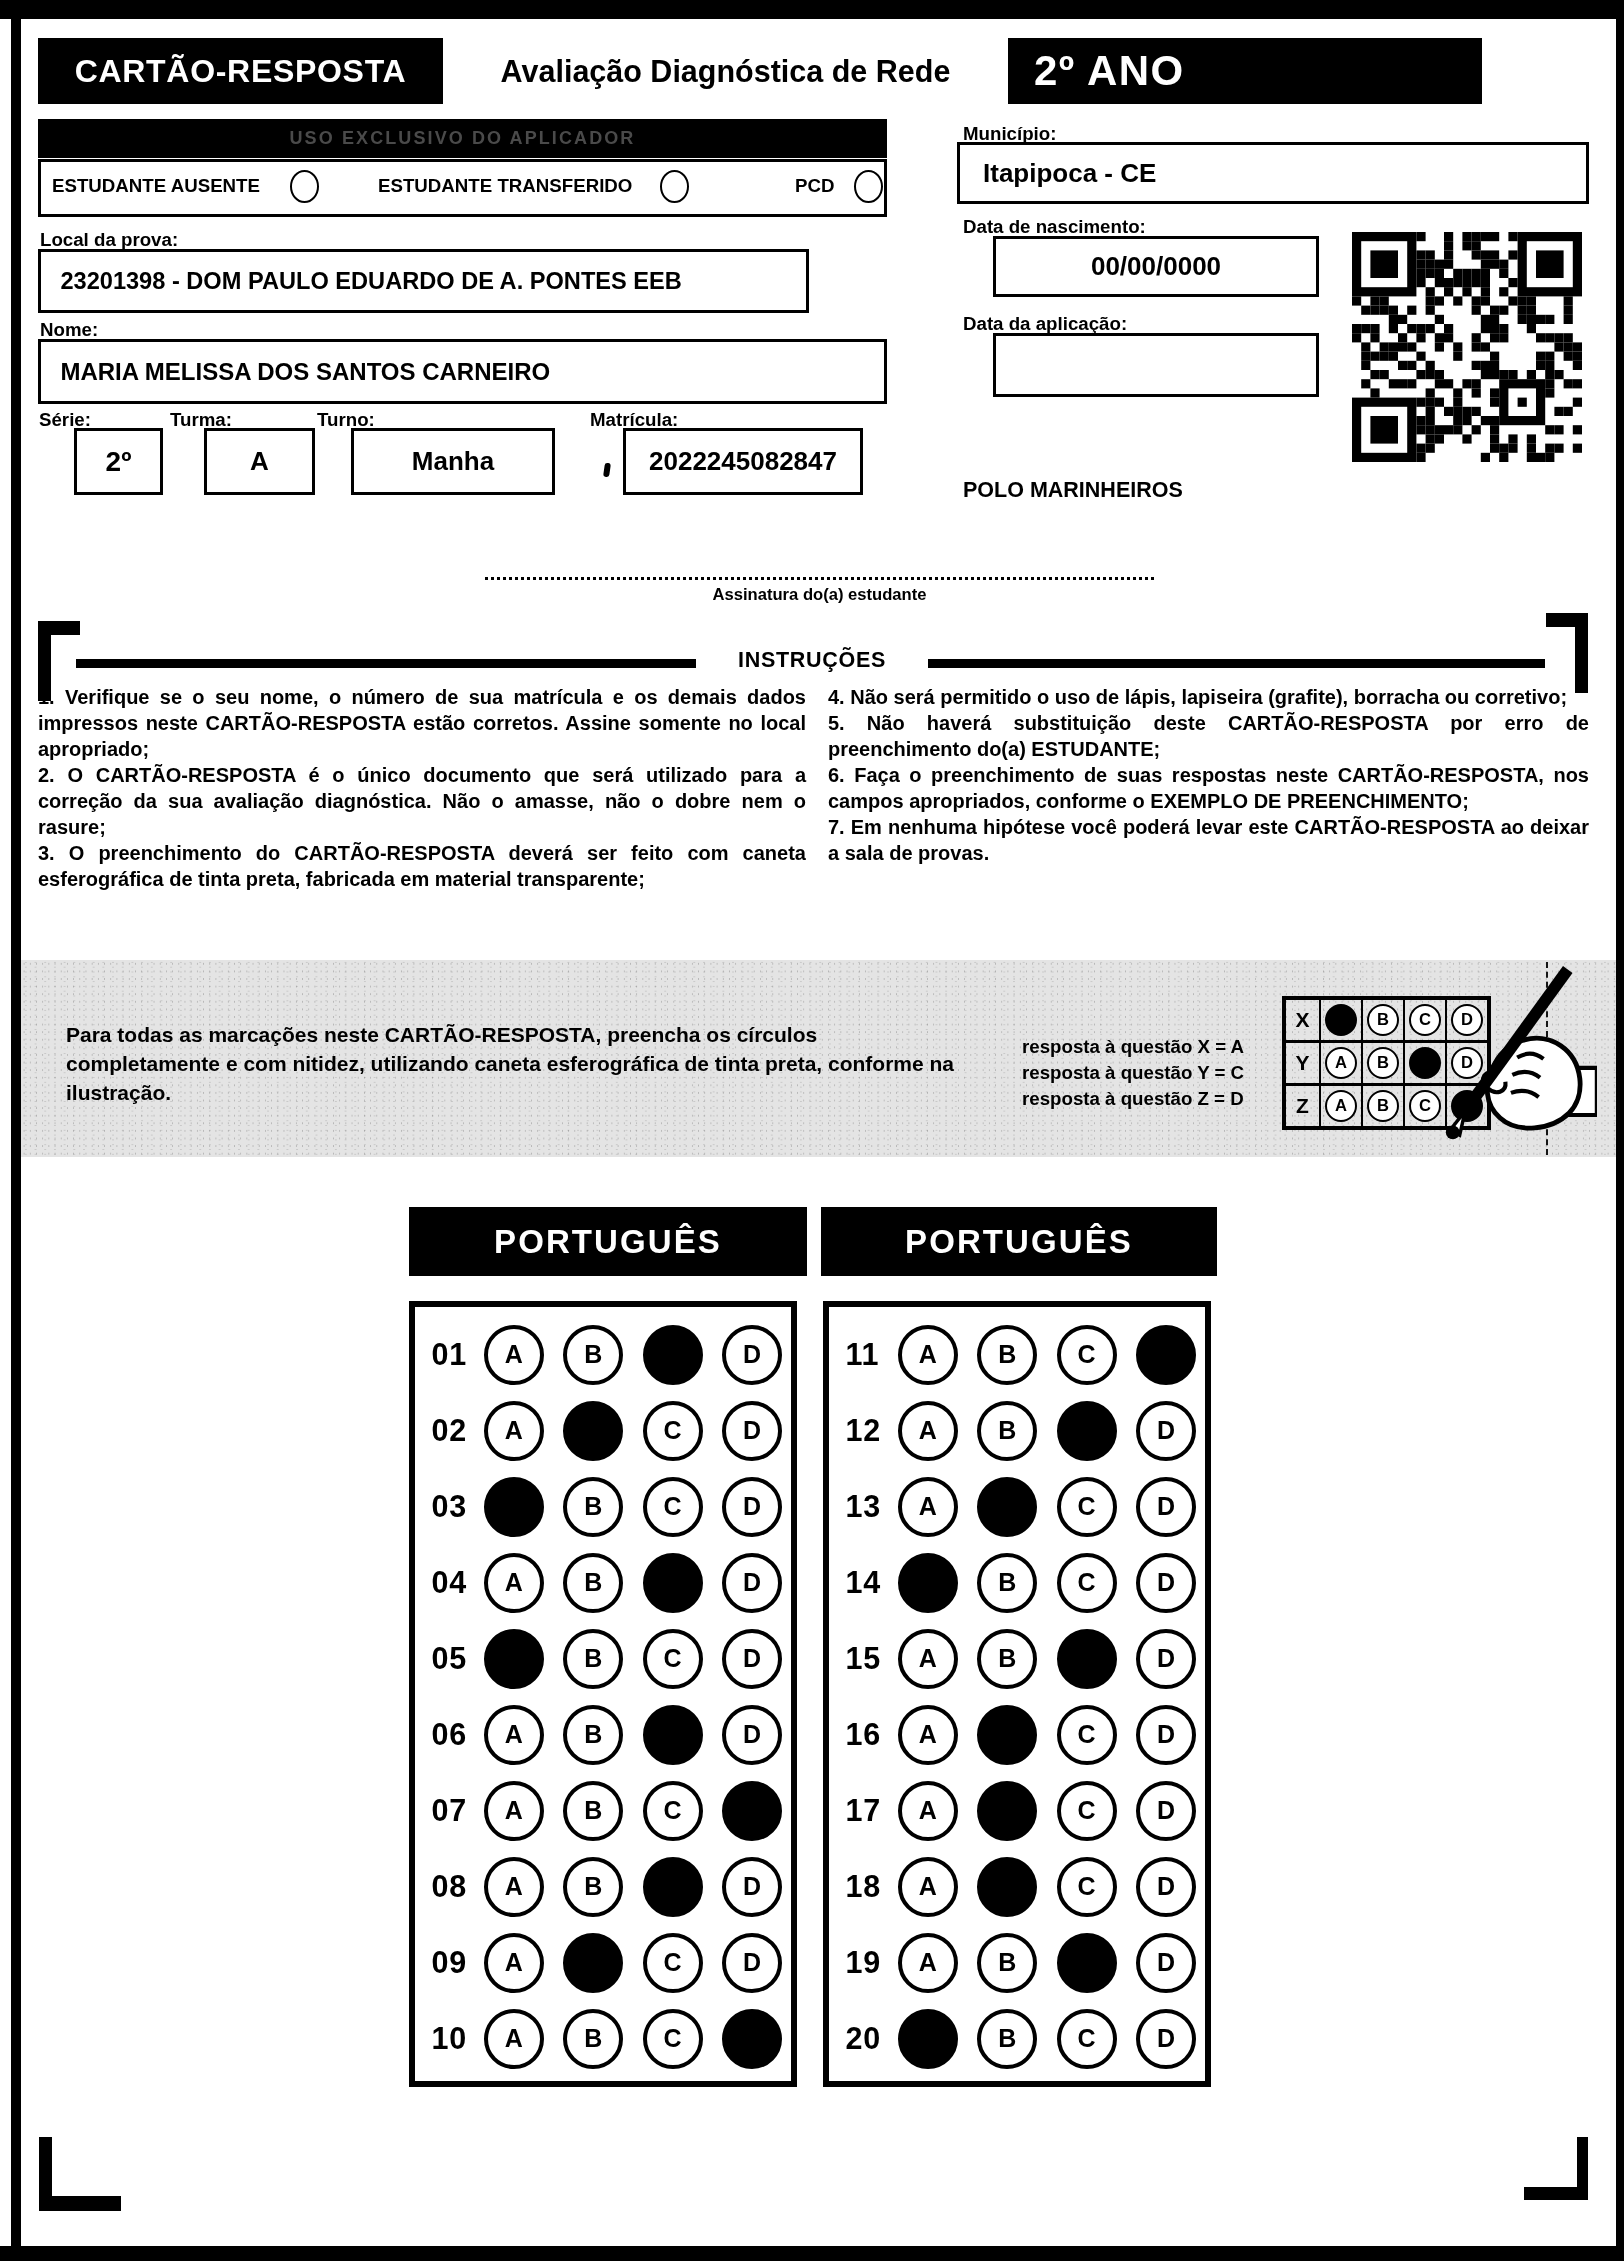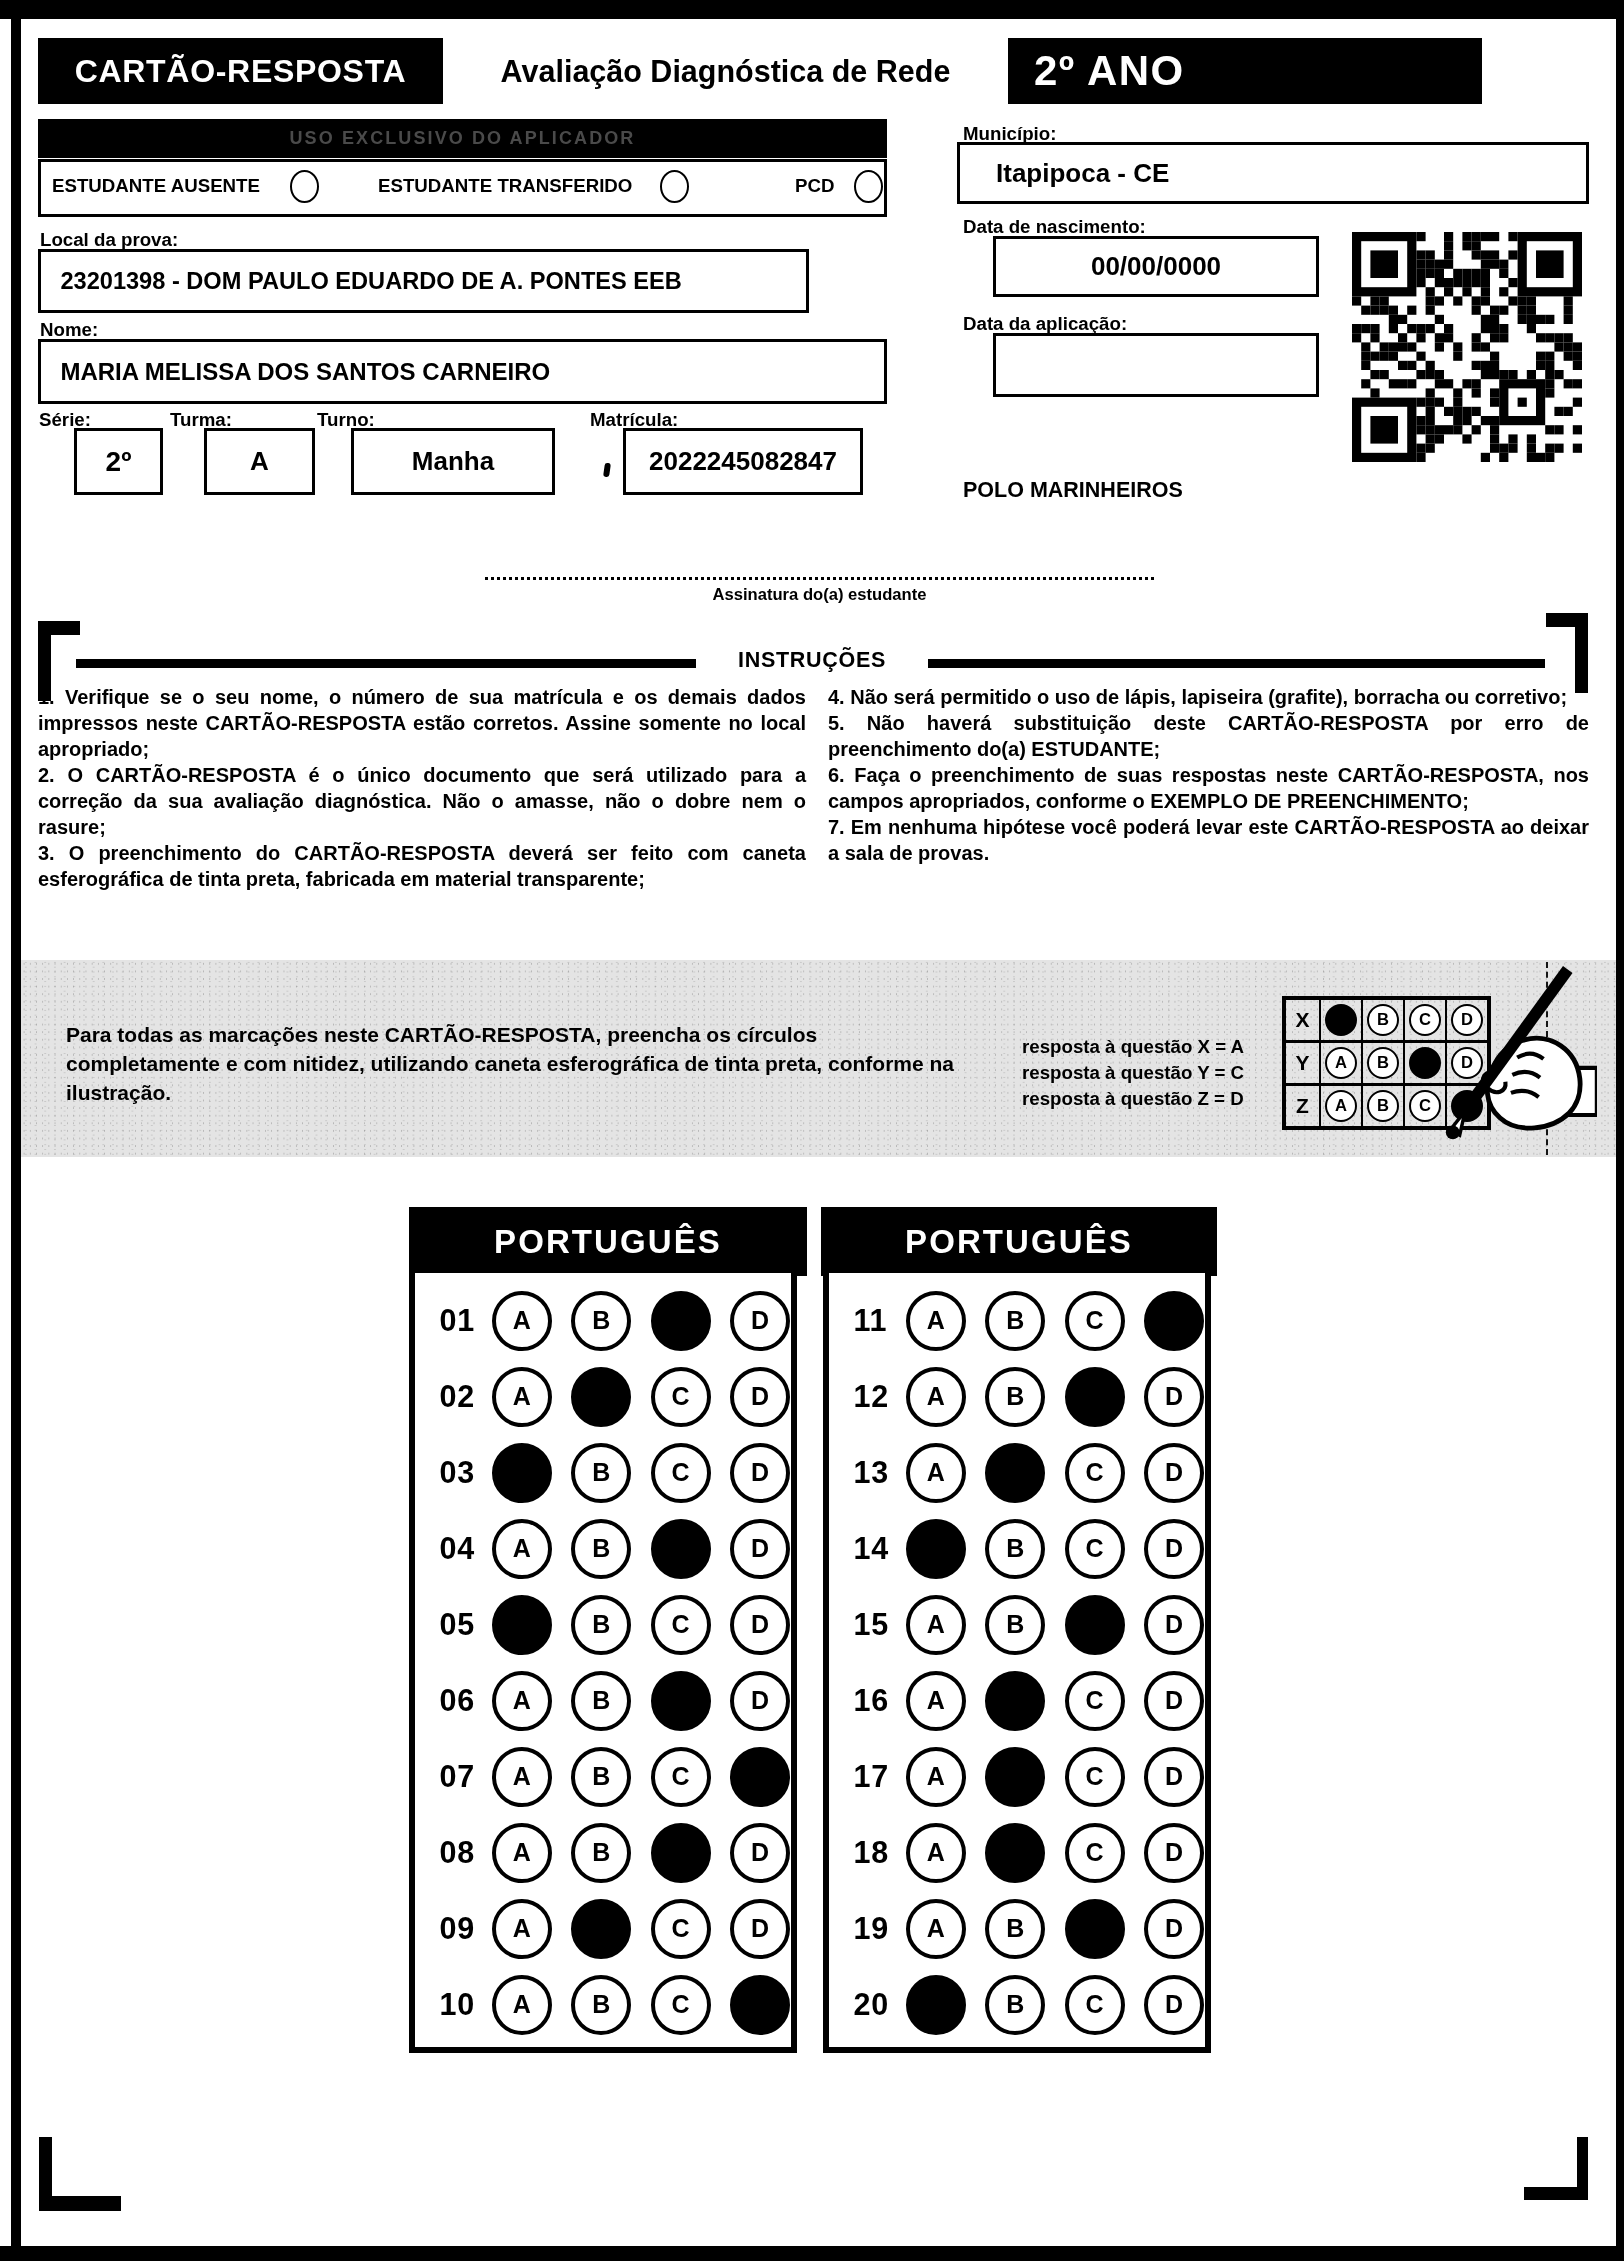--- a/index.html
+++ b/index.html
@@ -42,21 +42,21 @@
   .ex-row{display:flex;border-bottom:3.5px solid #000;}
   .ex-row:last-child{border-bottom:none;}
   .ex-cell{width:40px;height:40px;border-right:2.8px solid #000;display:flex;align-items:center;justify-content:center;}
   .ex-cell:last-child{border-right:none;}
   .ex-lab{width:33px;font-weight:bold;font-size:21px;}
   .ex-bubble{width:32px;height:32px;border:2.8px solid #000;border-radius:50%;box-sizing:border-box;display:flex;align-items:center;justify-content:center;font-weight:bold;font-size:16.6px;background:#fff;}
   .ex-bubble.filled{background:#000;border-color:#000;color:transparent;}
   .fold-line{position:absolute;left:1546px;top:962px;height:193px;border-left:2.8px dashed #151515;}
   
   .subj{position:absolute;top:1207px;height:69px;background:#000;color:#fff;display:flex;align-items:center;justify-content:center;font-size:33px;font-weight:bold;letter-spacing:2.1px;}
-  .ans-box{position:absolute;top:1267px;width:388px;height:786px;border:6.2px solid #000;background:#fff;box-sizing:border-box;padding-top:9.7px;padding-left:8px;}
+  .ans-box{position:absolute;top:1301px;width:388px;height:786px;border:6.2px solid #000;background:#fff;box-sizing:border-box;padding-top:9.7px;}
   .ans-row{display:flex;align-items:center;height:76px;padding-left:16.6px;}
   .qnum{width:48px;font-size:30.5px;font-weight:bold;letter-spacing:0.7px;}
   .bubble{width:60px;height:60px;border:4.8px solid #000;border-radius:50%;box-sizing:border-box;display:flex;align-items:center;justify-content:center;font-size:25px;font-weight:bold;margin-left:19.4px;background:#fff;flex-shrink:0;}
   .bubble:nth-child(2){margin-left:4.2px;}
   .bubble.filled{background:#000;border-color:#000;color:transparent;}
   .stray-mark{position:absolute;left:604px;top:463px;width:6.2px;height:14px;background:#000;border-radius:2.8px;transform:rotate(8deg);}
 </style>
 </head>
 <body>
 
@@ -104,21 +104,21 @@
   </div>
   <div class="box fill-center" style="left:315px;top:428px;width:204px;height:67px;font-size:26px;">
     <span class="val">Manha</span>
   </div>
   <div class="box fill-center" style="left:587px;top:428px;width:240px;height:67px;font-size:26px;">
     <span class="val">2022245082847</span>
   </div>
   <div class="stray-mark"></div>
 
   <span class="lbl" style="left:963px;top:123px;">Município:</span>
-  <div class="box fill-left" style="left:957px;top:142px;width:632px;height:62px;padding-left:36px;font-size:26px;">
+  <div class="box fill-left" style="left:957px;top:142px;width:632px;height:62px;padding-left:23px;font-size:26px;">
     <span class="val">Itapipoca - CE</span>
   </div>
 
   <span class="lbl" style="left:963px;top:216px;">Data de nascimento:</span>
   <div class="box fill-center" style="left:957px;top:236px;width:326px;height:61px;">
     <span class="val">00/00/0000</span>
   </div>
 
   <span class="lbl" style="left:963px;top:313px;">Data da aplicação:</span>
   <div class="box fill-center" style="left:957px;top:333px;width:326px;height:64px;">

